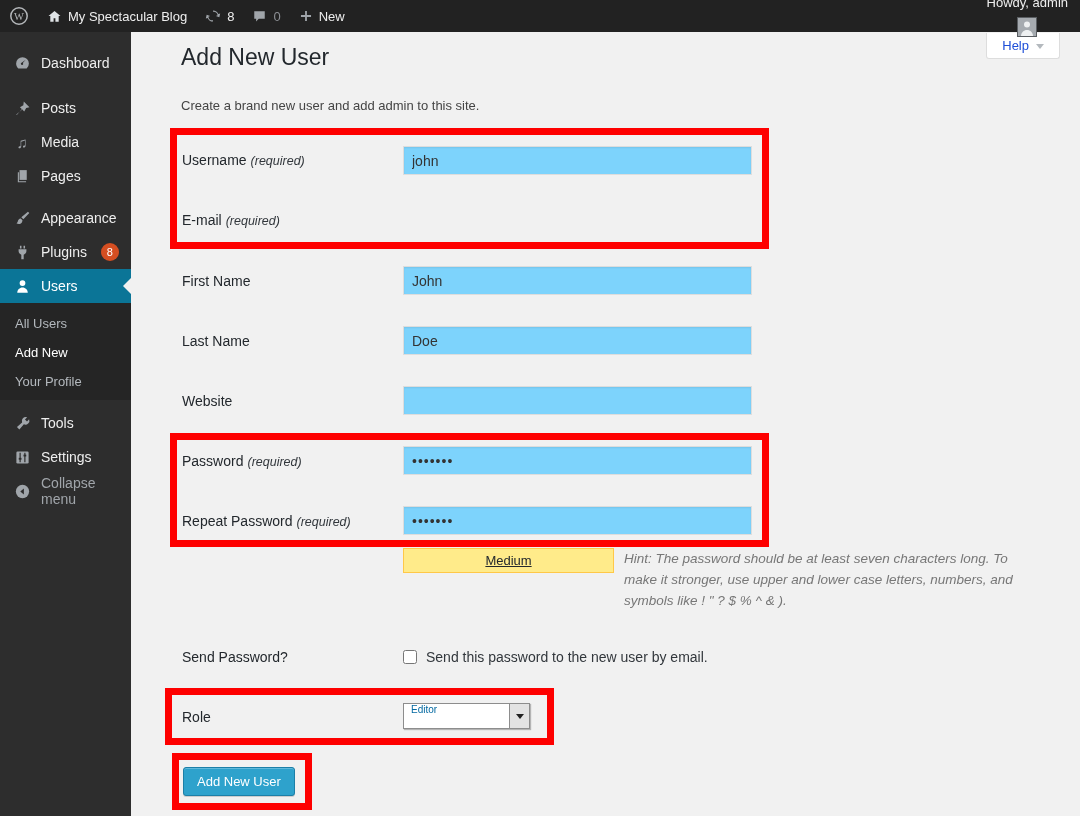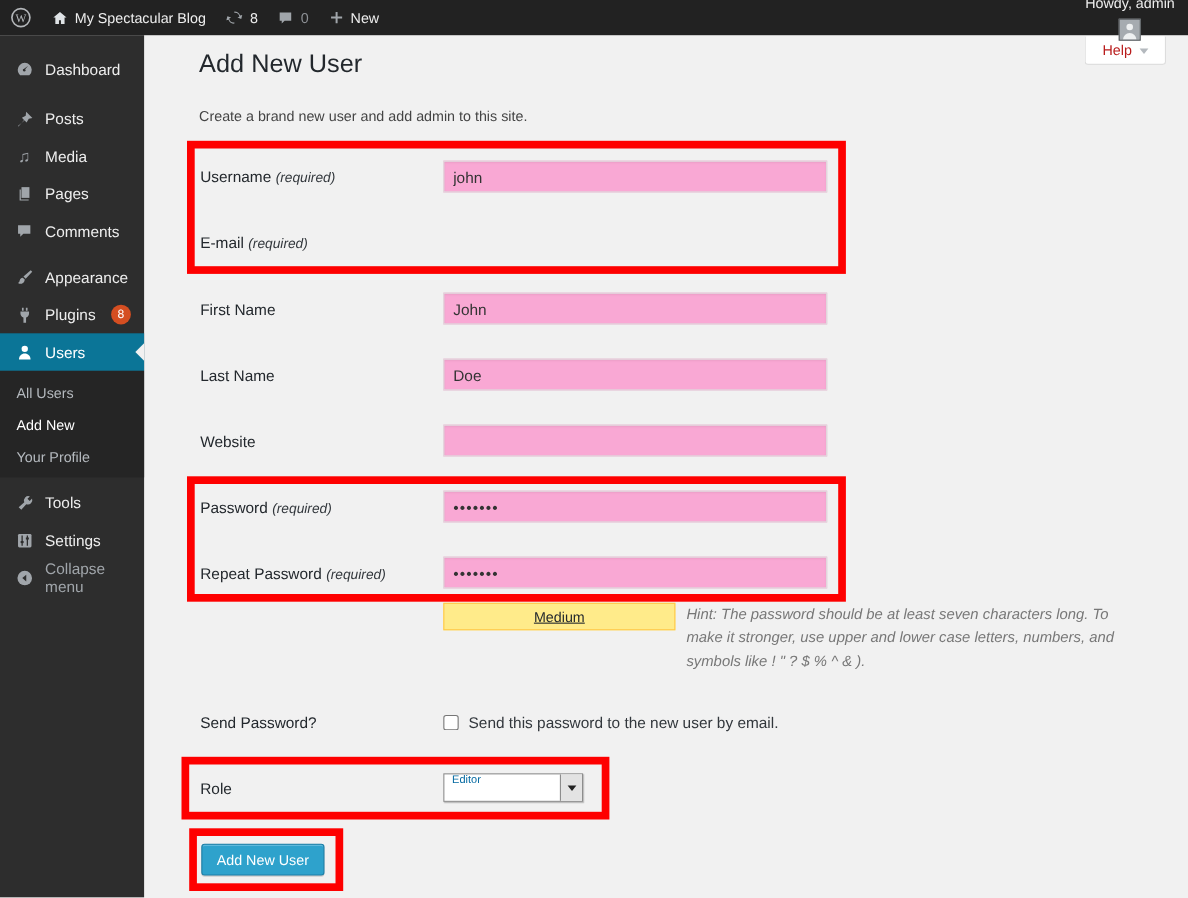--- a/index.html
+++ b/index.html
@@ -28,30 +28,30 @@
     border:8px solid transparent;border-right:8px solid #f1f1f1;}
   .badge{background:#d54e21;color:#fff;border-radius:50%;min-width:18px;height:18px;
     display:inline-flex;align-items:center;justify-content:center;font-size:11px;margin-left:4px;}
   .submenu{background:#252525;padding:6px 0 4px 0;}
   .submenu-item{padding:7px 0 7px 15px;color:#b4b9be;font-size:13px;cursor:pointer;}
   .submenu-item.current{color:#fff;}
   .dim{color:#a0a5aa;}
   
   #main{position:absolute;left:160px;top:32px;right:0;bottom:0;}
   .help-tab{position:absolute;top:1px;right:20px;background:#fff;border:1px solid #ddd;border-top:none;
-    border-radius:0 0 3px 3px;color:#b91c1c;font-size:13px;padding:5px 15px;display:flex;gap:7px;
+    border-radius:0 0 3px 3px;color:#1d4ed8;font-size:13px;padding:5px 15px;display:flex;gap:7px;
     align-items:center;cursor:pointer;}
   .help-arrow{width:0;height:0;border-left:4px solid transparent;border-right:4px solid transparent;
     border-top:5px solid #b4b9be;display:inline-block;margin-top:2px;}
   h1.page-title{position:absolute;left:21px;top:12px;margin:0;font-size:23px;font-weight:400;color:#23282d;}
   .subtitle{position:absolute;left:21px;top:66px;font-size:13px;color:#444;}
   .flabel{position:absolute;left:22px;font-size:14px;color:#23282d;white-space:nowrap;}
   .req{font-style:italic;font-size:12.5px;color:#32373c;margin-left:4px;}
   .finput{position:absolute;left:243px;width:349px;height:29px;box-sizing:border-box;border:1px solid #ddd;
-    background:#f9a8d4;padding:0 8px;font-size:14px;color:#333;font-family:inherit;
+    background:#7dd3fc;padding:0 8px;font-size:14px;color:#333;font-family:inherit;
     box-shadow:inset 0 1px 2px rgba(0,0,0,.07);outline:none;}
   .pw{font-size:14px;letter-spacing:1px;}
   .meterwrap{position:absolute;left:243px;top:516px;width:640px;font-size:13.5px;color:#777;
     font-style:italic;line-height:21px;}
   .meter{float:left;width:209px;height:23px;line-height:23px;border:1px solid #ffc848;background:#ffeb8a;
     color:#23282d;text-align:center;font-style:normal;font-size:13px;margin:0 10px 19px 0;text-decoration:underline;}
   .send-check{position:absolute;left:243px;top:618px;width:14px;height:14px;margin:0;}
   .send-text{position:absolute;left:266px;top:617px;font-size:14px;color:#32373c;}
   .role-select{position:absolute;left:243px;top:671px;width:127px;height:26px;box-sizing:border-box;
     border:1px solid #8d8d8d;background:#fff;display:flex;cursor:pointer;
@@ -143,28 +143,20 @@
     </li>
     <li class="menu-item">
       <span class="micon">
         <svg width="17" height="17" viewBox="0 0 20 20">
             <rect x="6.5" y="2.5" width="8.5" height="11.5" fill="#a0a5aa"></rect>
             <path fill="#a0a5aa" d="M4.5 5h1.3v10.6h8.4v1.3H4.5z"></path>
           </svg>
       </span>
       <span>Pages</span>
     </li>
-    <li class="menu-item">
-      <span class="micon">
-        <svg width="16" height="16" viewBox="0 0 20 20">
-            <path fill="#a0a5aa" d="M3 3.5h14v9.5h-8l-3.5 3.5V13H3z"></path>
-          </svg>
-      </span>
-      <span>Comments</span>
-    </li>
     <li class="menu-item gap8">
       <span class="micon">
         <svg width="17" height="17" viewBox="0 0 20 20">
             <path fill="#a0a5aa" d="M18 3.6L16.4 2 8.6 8.6l2.4 2.4zM10 12L7.9 9.9c-2.1.3-3 1.5-3.3 3-.2 1.3-.7 2.1-1.8 2.7 1.1.9 2.7 1.1 4 .8 2-.4 3-2.1 3.2-4.4z"></path>
           </svg>
       </span>
       <span>Appearance</span>
     </li>
     <li class="menu-item">
       <span class="micon">

